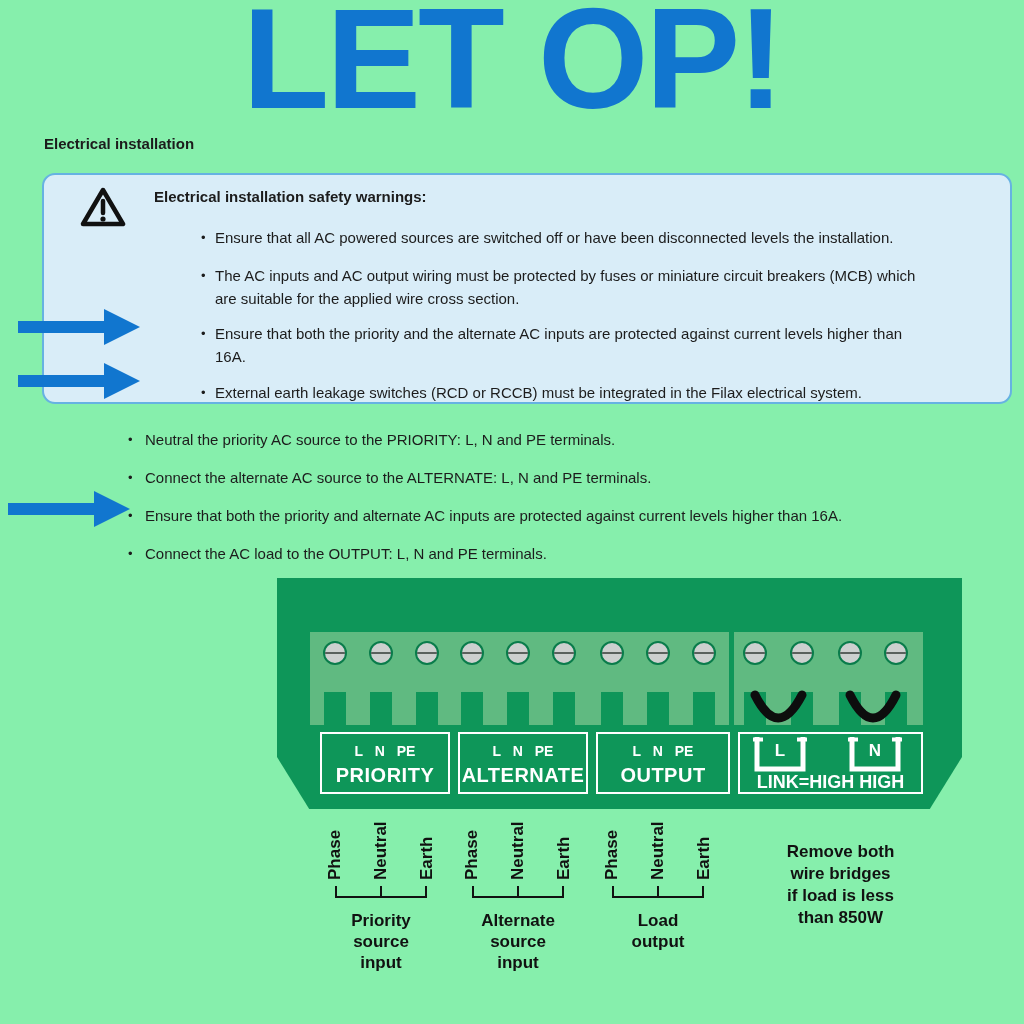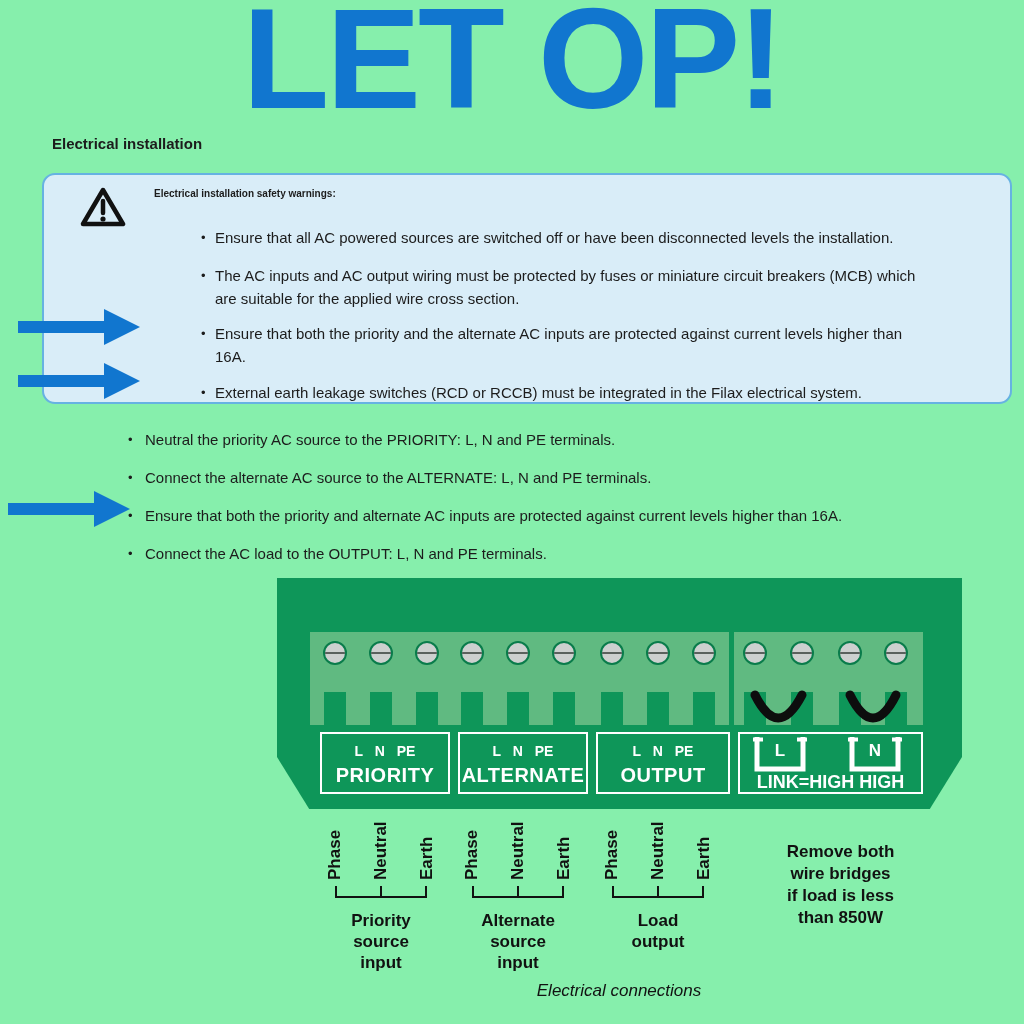--- a/index.html
+++ b/index.html
@@ -7,28 +7,28 @@
   .page {
     position:relative; width:1024px; height:1024px; background:#86efac;
     font-family:"Liberation Sans", sans-serif; color:#1c1c1c; overflow:hidden;
   }
   .title {
     position:absolute; left:0; right:0; top:-12px; height:142px;
     text-align:center; font-size:142px; line-height:142px; font-weight:bold;
     letter-spacing:-3px; color:#1176cf; white-space:nowrap;
   }
   .section-heading {
-    position:absolute; left:52px; top:135px; font-size:15px; font-weight:bold;
+    position:absolute; left:44px; top:135px; font-size:15px; font-weight:bold;
   }
   .warning-box {
     position:absolute; left:42px; top:173px; width:970px; height:231px;
     background:#d9edf8; border:2px solid #66b2e2; border-radius:13px;
   }
   .tri-icon { position:absolute; left:36px; top:11px; }
-  .wb-heading { position:absolute; left:110px; top:13px; font-size:10px; font-weight:bold; }
+  .wb-heading { position:absolute; left:110px; top:13px; font-size:15px; font-weight:bold; }
   .brow { position:absolute; font-size:15px; line-height:23px; white-space:pre-line; }
   .brow .dot { position:absolute; left:0; top:0; font-size:13px; }
   .wb-row { left:157px; width:800px; }
   .wb-row .btxt { display:block; margin-left:14px; }
   .ins-row { left:128px; width:820px; }
   .ins-row .btxt { display:block; margin-left:17px; }
   .arrow { position:absolute; }
   
   .board {
     position:absolute; left:277px; top:578px; width:685px; height:231px;
@@ -215,15 +215,14 @@
       <div class="bracket" style="left:612px; width:92px;"></div>
       <div class="gcaption" style="left:578px;">Load
 output</div>
     </div>
 
   <div class="note">Remove both
 wire bridges
 if load is less
 than 850W</div>
 
-  <div class="diagram-caption">Electrical connections</div>
 
 </div>
 
 </body></html>

